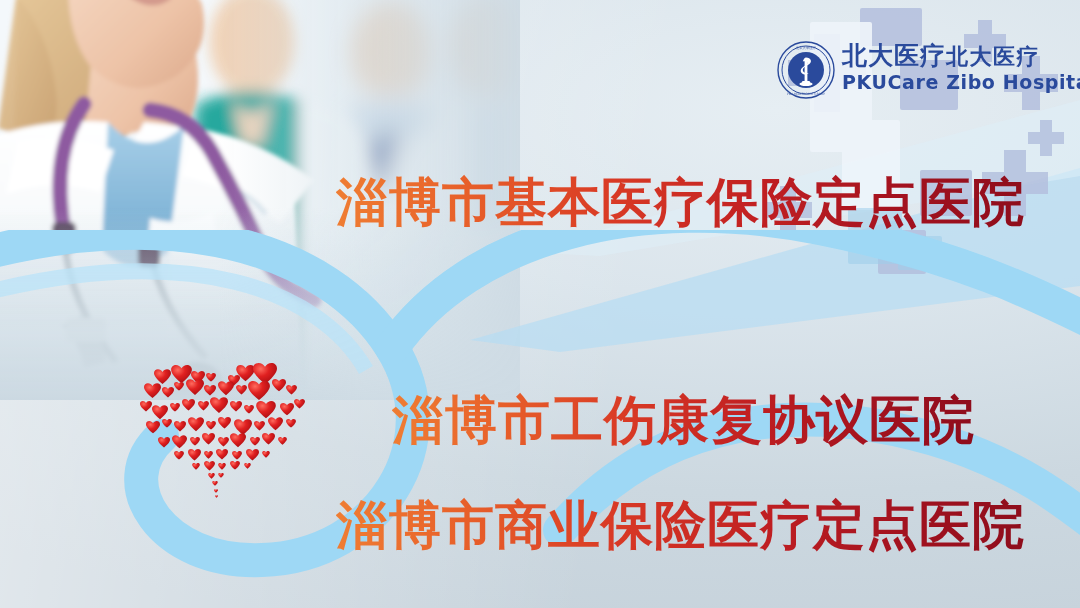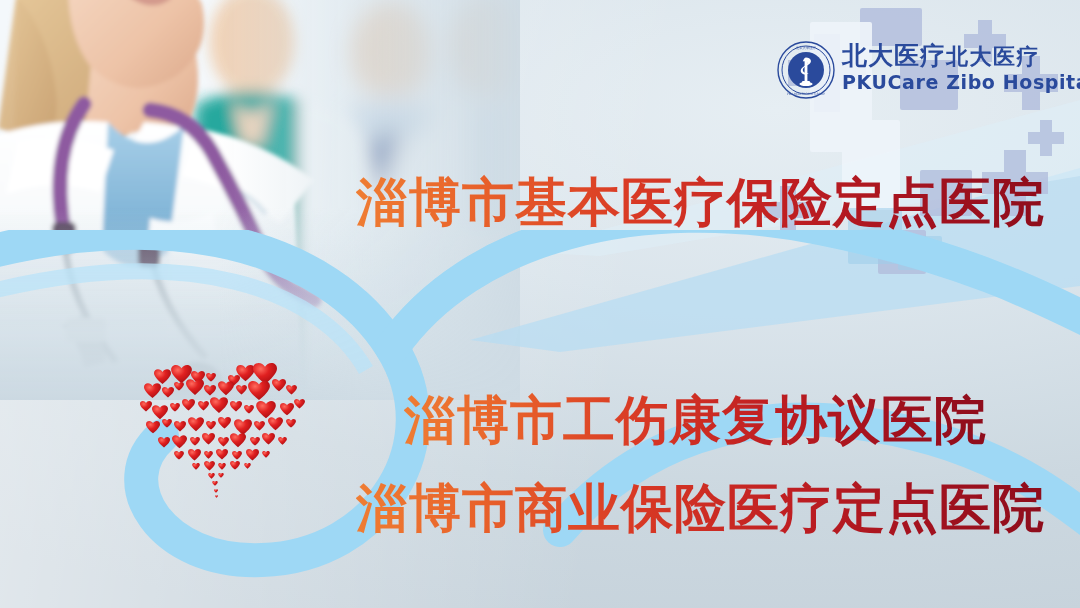--- a/index.html
+++ b/index.html
@@ -52,21 +52,21 @@
     letter-spacing:1px;white-space:nowrap;
   }
   .logo-cn .sub{font-size:22px;letter-spacing:1.5px;}
   .logo-en{
     font-family:"DejaVu Sans","Liberation Sans",sans-serif;
     font-weight:bold;color:#2a4a9c;font-size:19px;line-height:22px;
     letter-spacing:.6px;white-space:nowrap;margin-top:1px;
   }
 
   
-  .slogans{position:absolute;left:0;top:0;width:871px;height:608px;margin-left:20px;}
+  .slogans{position:absolute;left:0;top:0;width:871px;height:608px;}
   .slogan{
     position:absolute;white-space:nowrap;
     font-family:"DejaVu Sans","Liberation Sans",sans-serif;
     font-weight:bold;
     font-size:52px;line-height:52px;
     letter-spacing:1px;
   }
   .slogan .fill{
     background:linear-gradient(90deg,#ef7d33 0%,#e8612a 18%,#d93a25 40%,#c01f22 62%,#a3121f 82%,#8e0d1c 100%);
     -webkit-background-clip:text;background-clip:text;
@@ -76,22 +76,22 @@
     position:absolute;left:0;top:0;
     color:transparent;
     -webkit-text-stroke:5px rgba(255,255,255,.92);
     text-shadow:3px 4px 3px rgba(60,60,70,.45);
     z-index:-1;
   }
   .slogan-inner{position:relative;display:inline-block;}
 
   #l1{left:336px;top:176px;}
   #l2{left:336px;top:286px;}
-  #l3{left:384px;top:394px;}
-  #l4{left:336px;top:482px;}
+  #l3{left:392px;top:394px;}
+  #l4{left:336px;top:500px;font-family:Liberation Serif, serif;}
 </style>
 </head>
 <body>
 
 <div id="stage">
 
   <div class="bg-base"></div>
   <div class="bg-wash"></div>
 
   <div class="photo">

